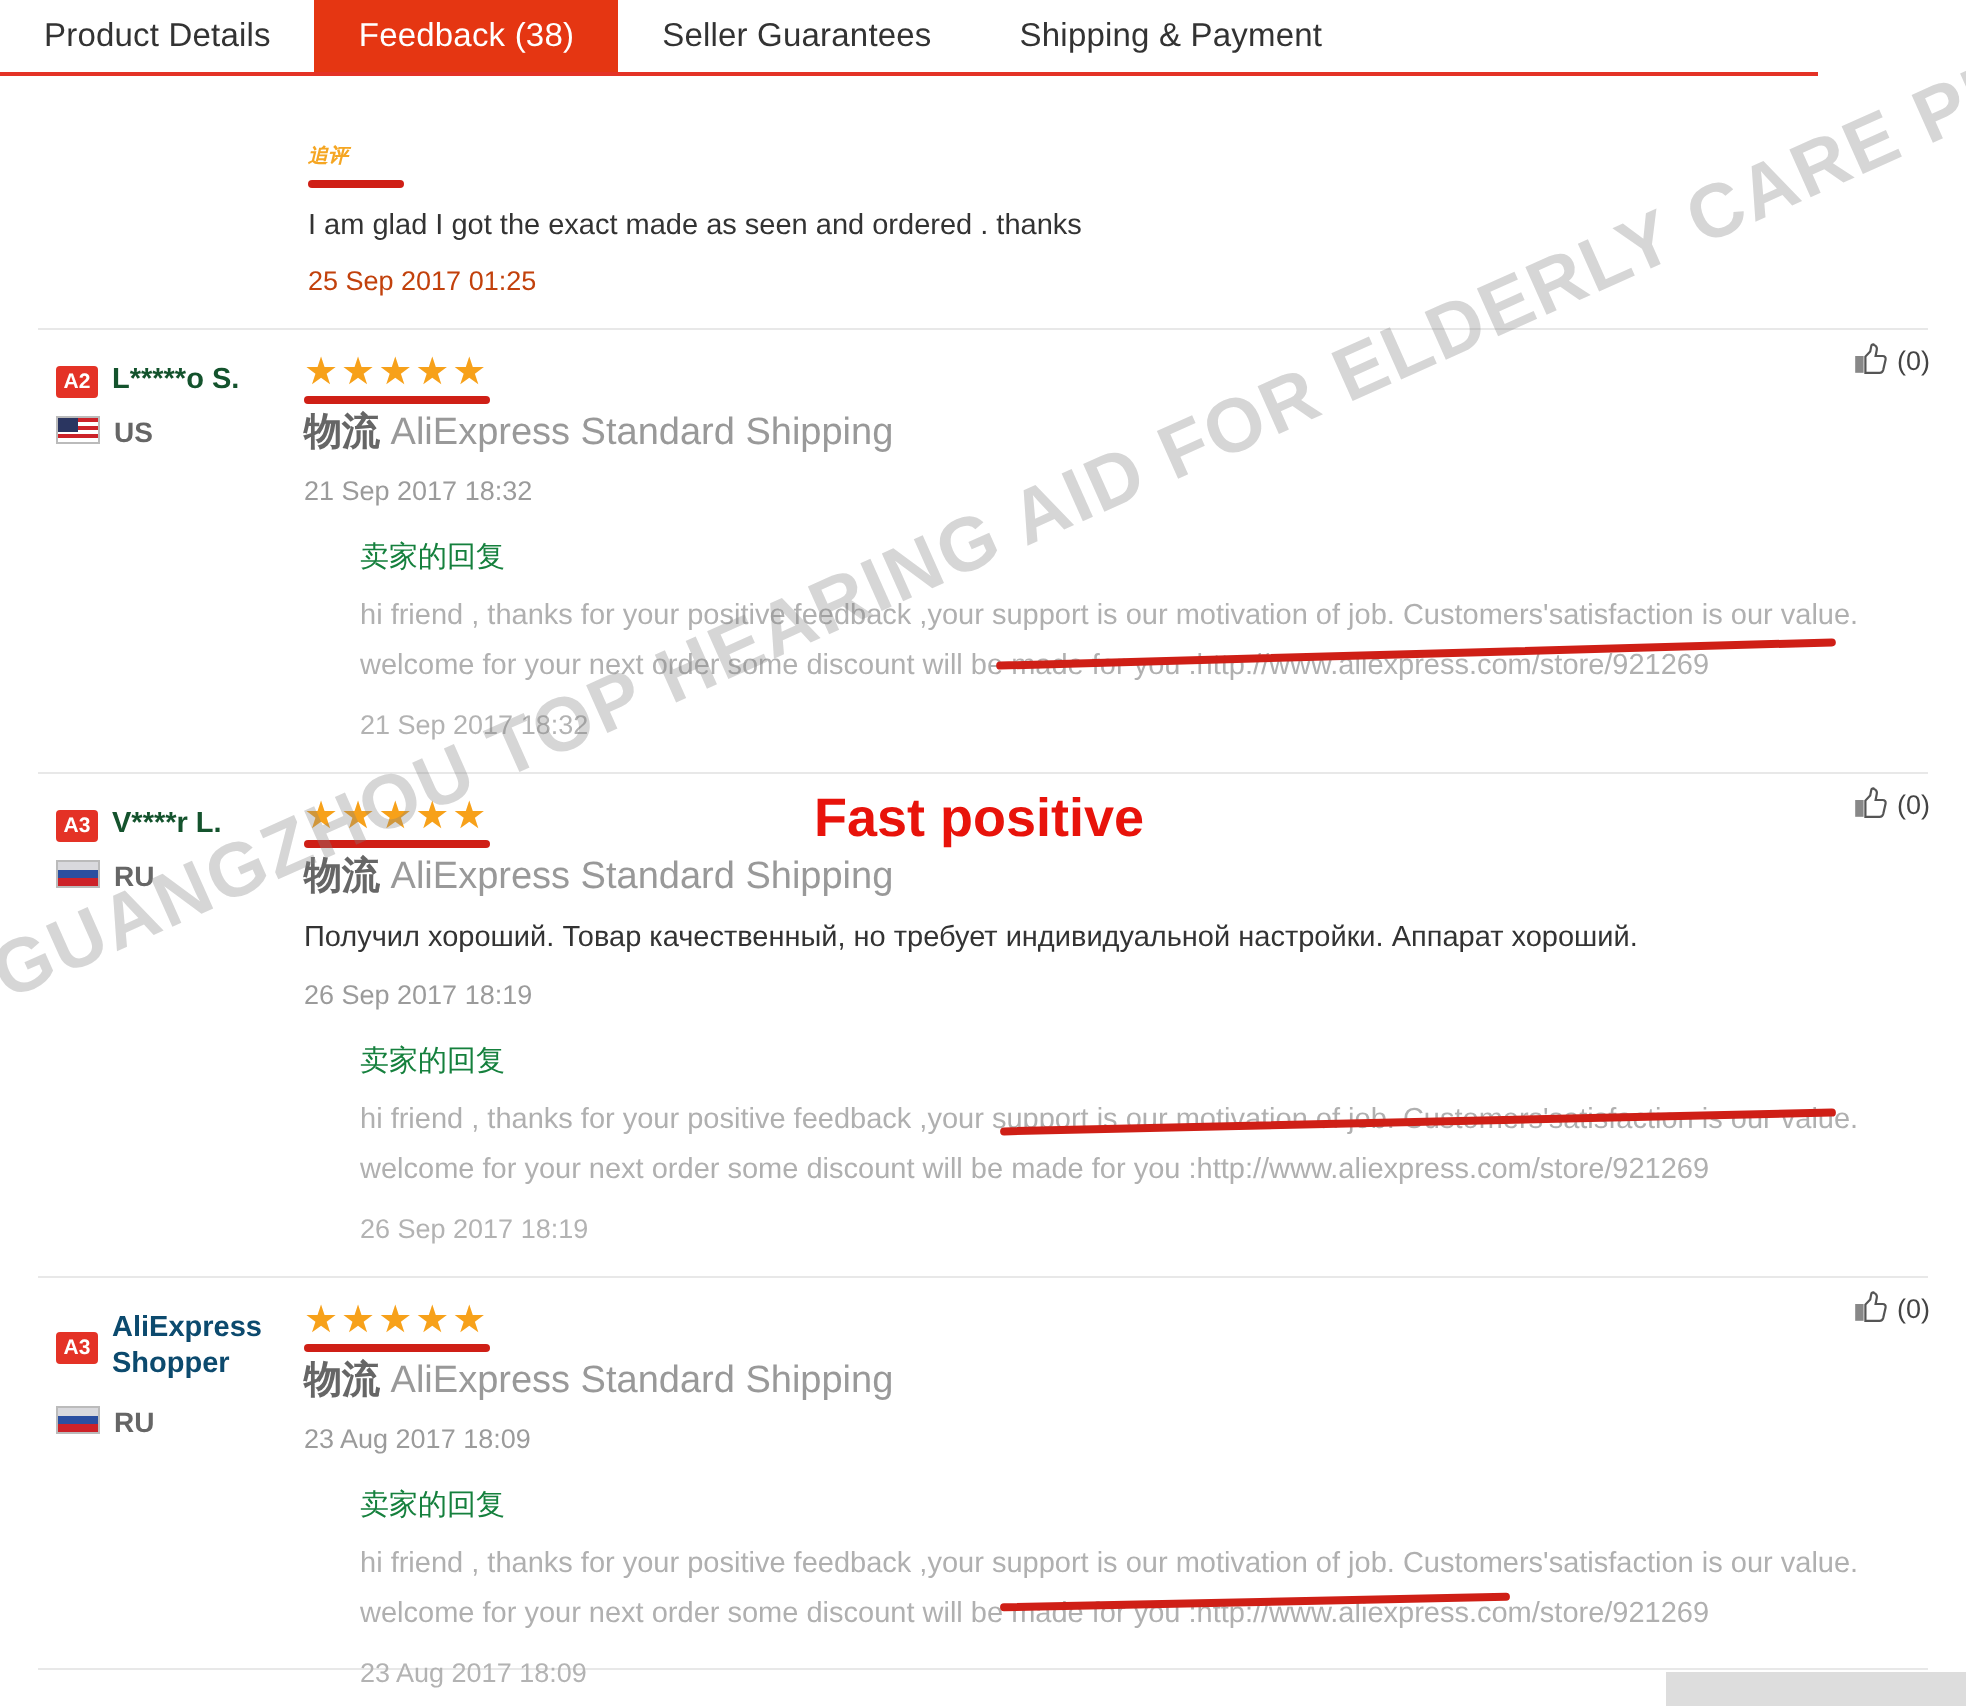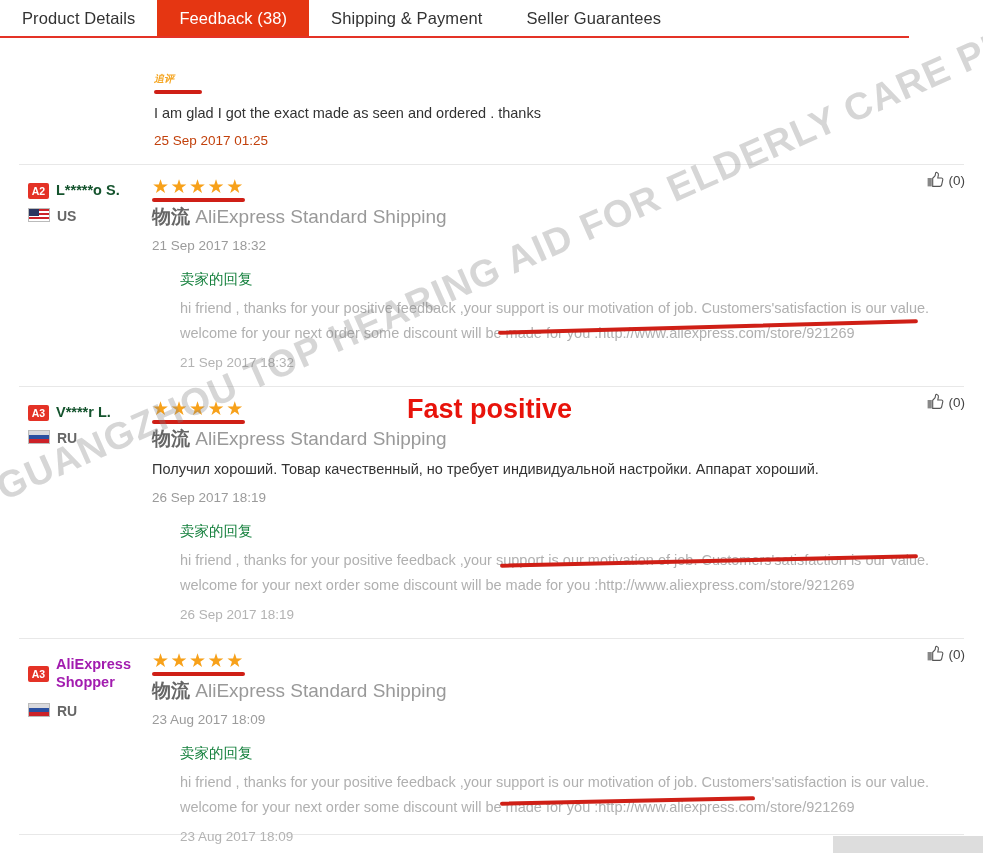--- a/index.html
+++ b/index.html
@@ -73,21 +73,21 @@
   }
   .userline { display: flex; align-items: center; gap: 7px; }
   .abadge {
     display: inline-flex; align-items: center; justify-content: center;
     background: #e43226; color: #fff;
     font-size: 10.5px; font-weight: bold;
     width: 21px; height: 16px; border-radius: 2px;
     flex: 0 0 21px; margin-top: 2px;
   }
   .uname { font-size: 14.5px; color: #14532d; line-height: 18px; font-weight: bold; }
-  .uname.plain { color: #a21caf; }
+  .uname.plain { color: #0c4a6e; }
   .countryline { display: flex; align-items: flex-start; gap: 7px; margin-top: 9px; }
   .flag { width: 22px; height: 14px; border: 1px solid #bbb; position: relative; overflow: hidden; flex: 0 0 22px; }
   .flag.us { background: #fff; }
   .flag.us .stripes { position:absolute; inset:0; background: repeating-linear-gradient(to bottom, #cc2229 0 2px, #fff 2px 4px); }
   .flag.us .canton { position:absolute; left:0; top:0; width:10px; height:7px; background:#2a3560; }
   .flag.ru { background: #fff; }
   .flag.ru .b1 { position:absolute; left:0; top:0; width:100%; height:33.3%; background:#d9d9dd; }
   .flag.ru .b2 { position:absolute; left:0; top:33.3%; width:100%; height:33.4%; background:#2a4fa0; }
   .flag.ru .b3 { position:absolute; left:0; top:66.7%; width:100%; height:33.3%; background:#cc2229; }
   .ccode { font-size: 14px; color: #666; font-weight: bold; }
@@ -143,22 +143,22 @@
   .bottom-hr { position: absolute; left: 19px; top: 834px; width: 945px; height: 1px; background: #e8e8e8; z-index: 5; }
 </style>
 </head>
 <body>
 
 <div id="page">
 
   <div class="tabbar">
     <div class="tab">Product Details</div>
     <div class="tab active">Feedback (38)</div>
+    <div class="tab">Seller Guarantees</div>
     <div class="tab">Shipping &amp; Payment</div>
-    <div class="tab">Seller Guarantees</div>
   </div>
 
   <div class="watermark">GUANGZHOU TOP HEARING AID FOR ELDERLY CARE PERSON STORE</div>
 
   <div class="feedlist">
 
     <div class="toptrim">15 Sep 2017 18:04</div>
 
     <div class="hr" style="margin-top:6px;"></div>
     <div class="addfb" style="margin-left:154px; margin-top:12px;">

